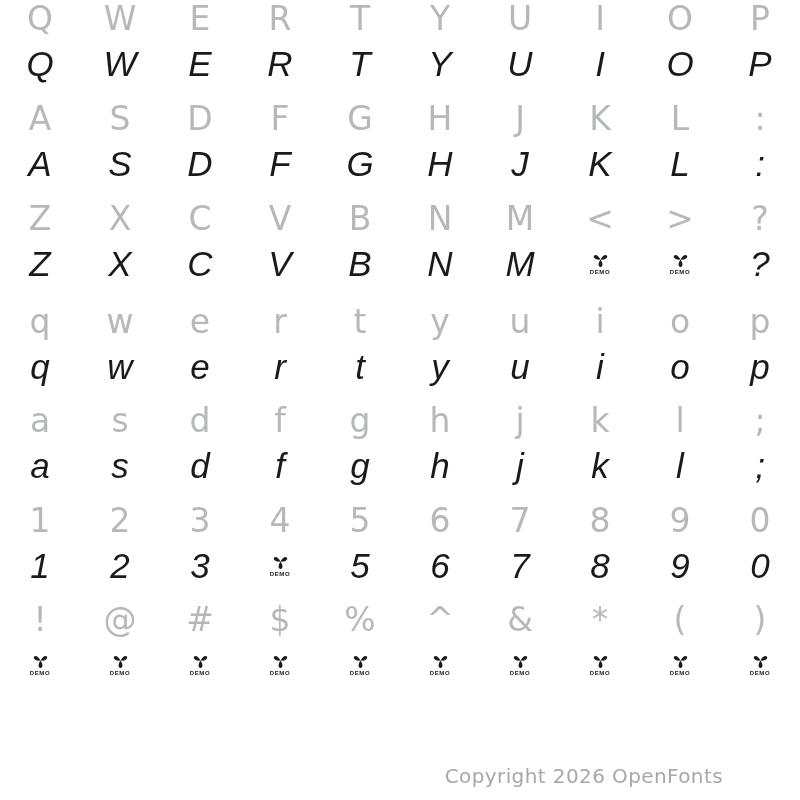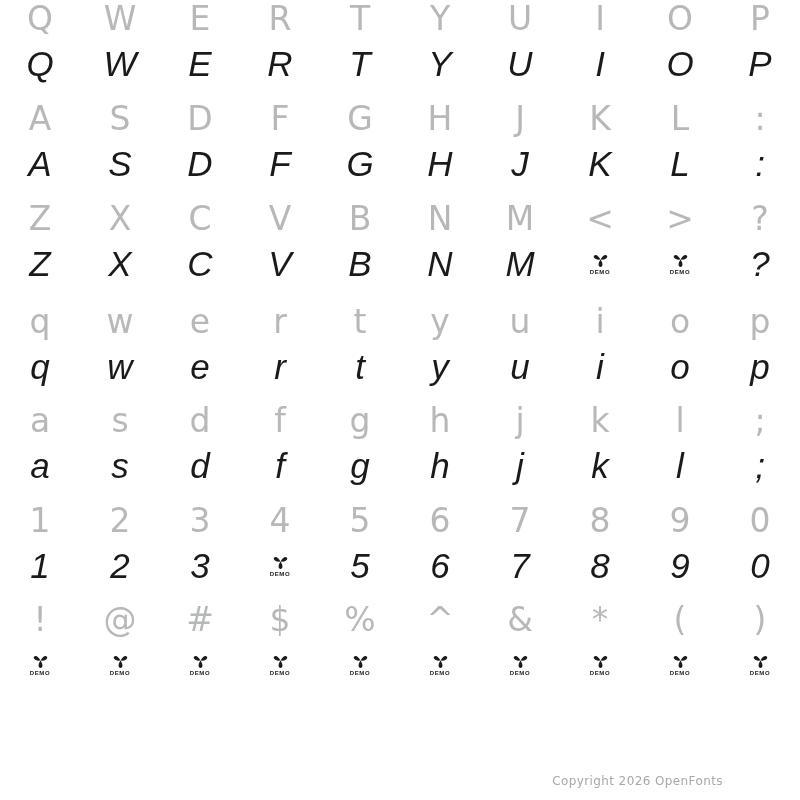--- a/index.html
+++ b/index.html
@@ -52,21 +52,21 @@
     font-size:6px;
     letter-spacing:0.6px;
     line-height:1;
     color:var(--ink);
   }
   .footer{
     position:absolute;
     right:77px;
     bottom:12px;
     font-family:"DejaVu Sans",sans-serif;
-    font-size:12px;
+    font-size:20px;
     letter-spacing:0.4px;
     color:var(--footer-gray);
   }
 </style>
 </head>
 <body>
 
 <div id="grid">
     <div class="row reference" style="top: -8px;">
       <span class="cell">Q</span>

